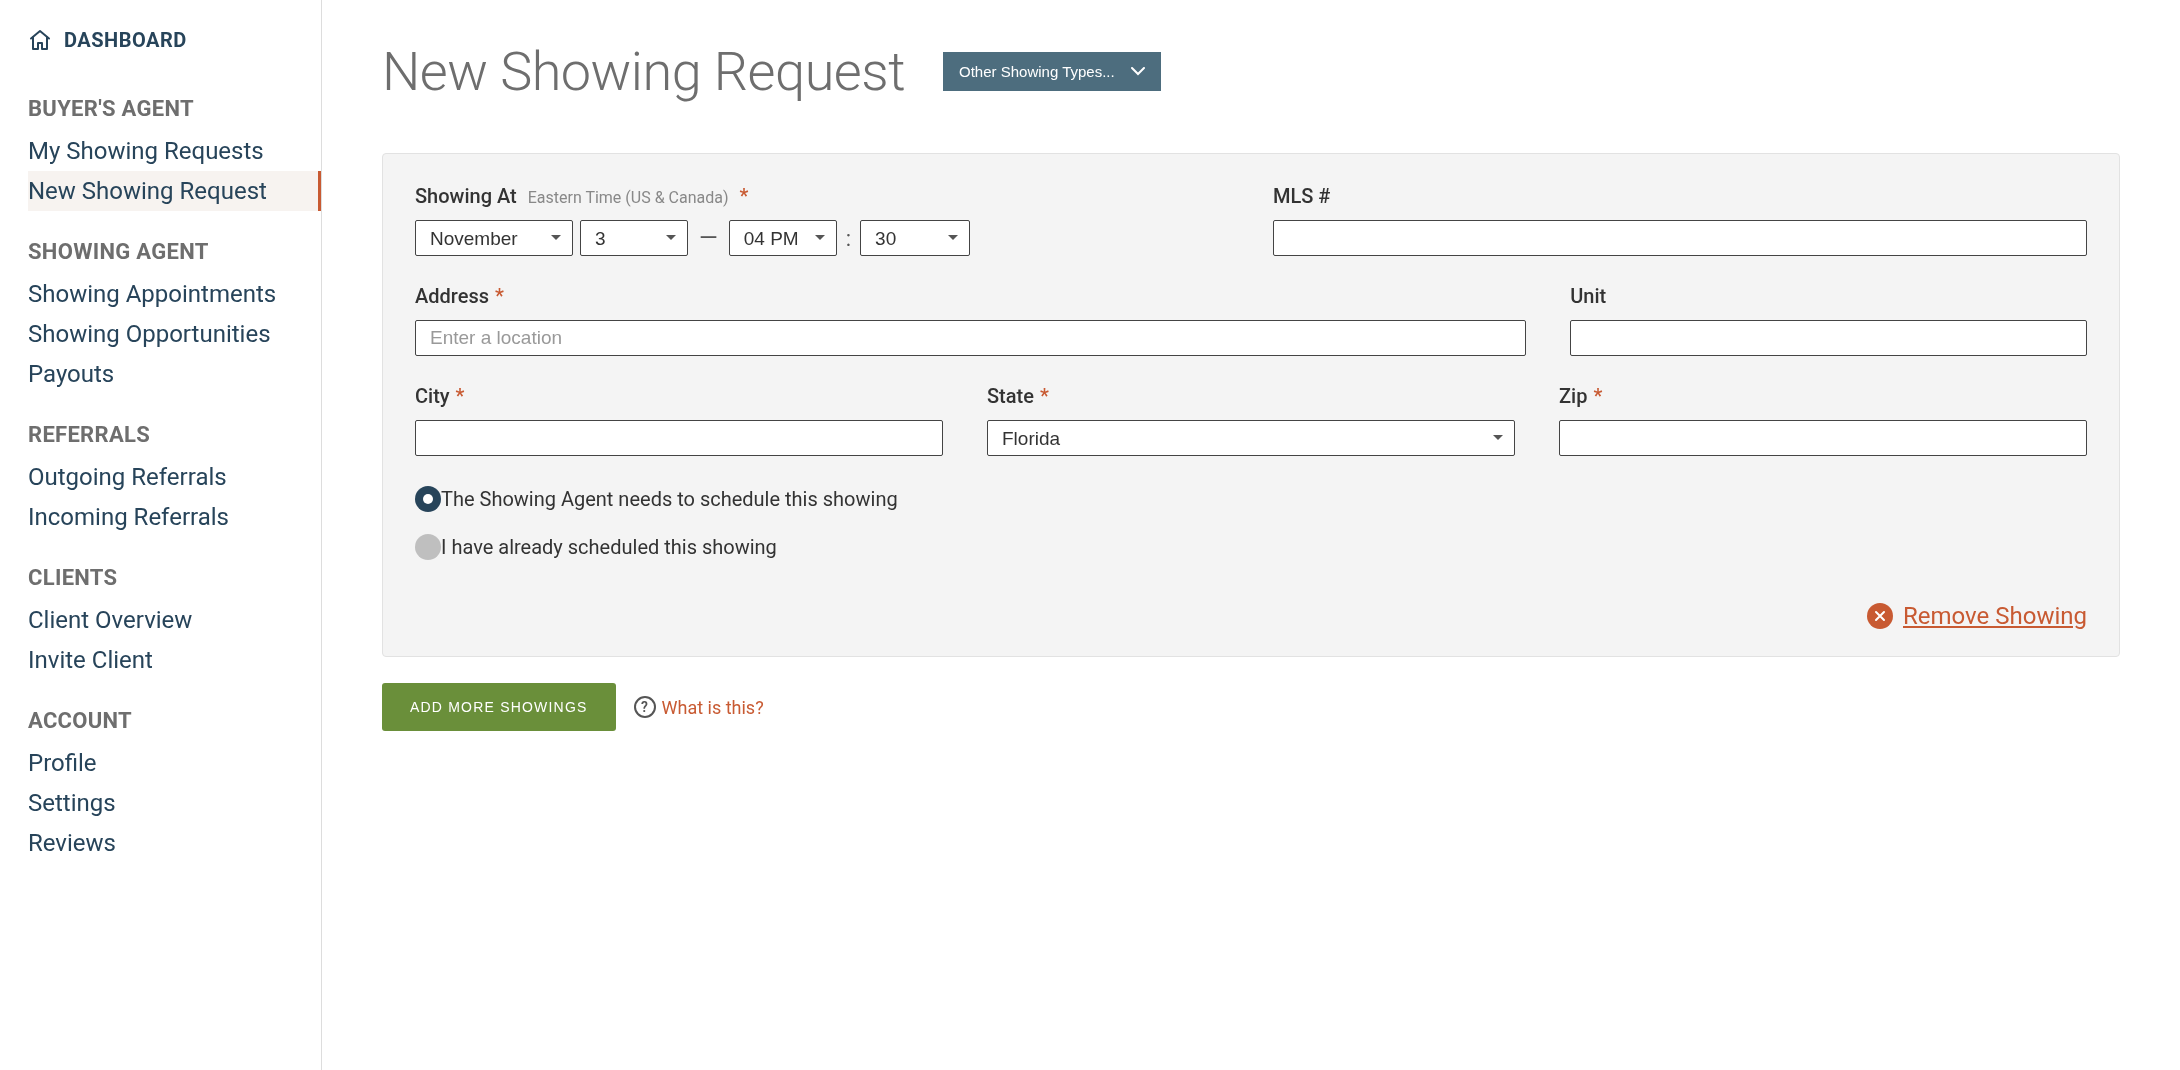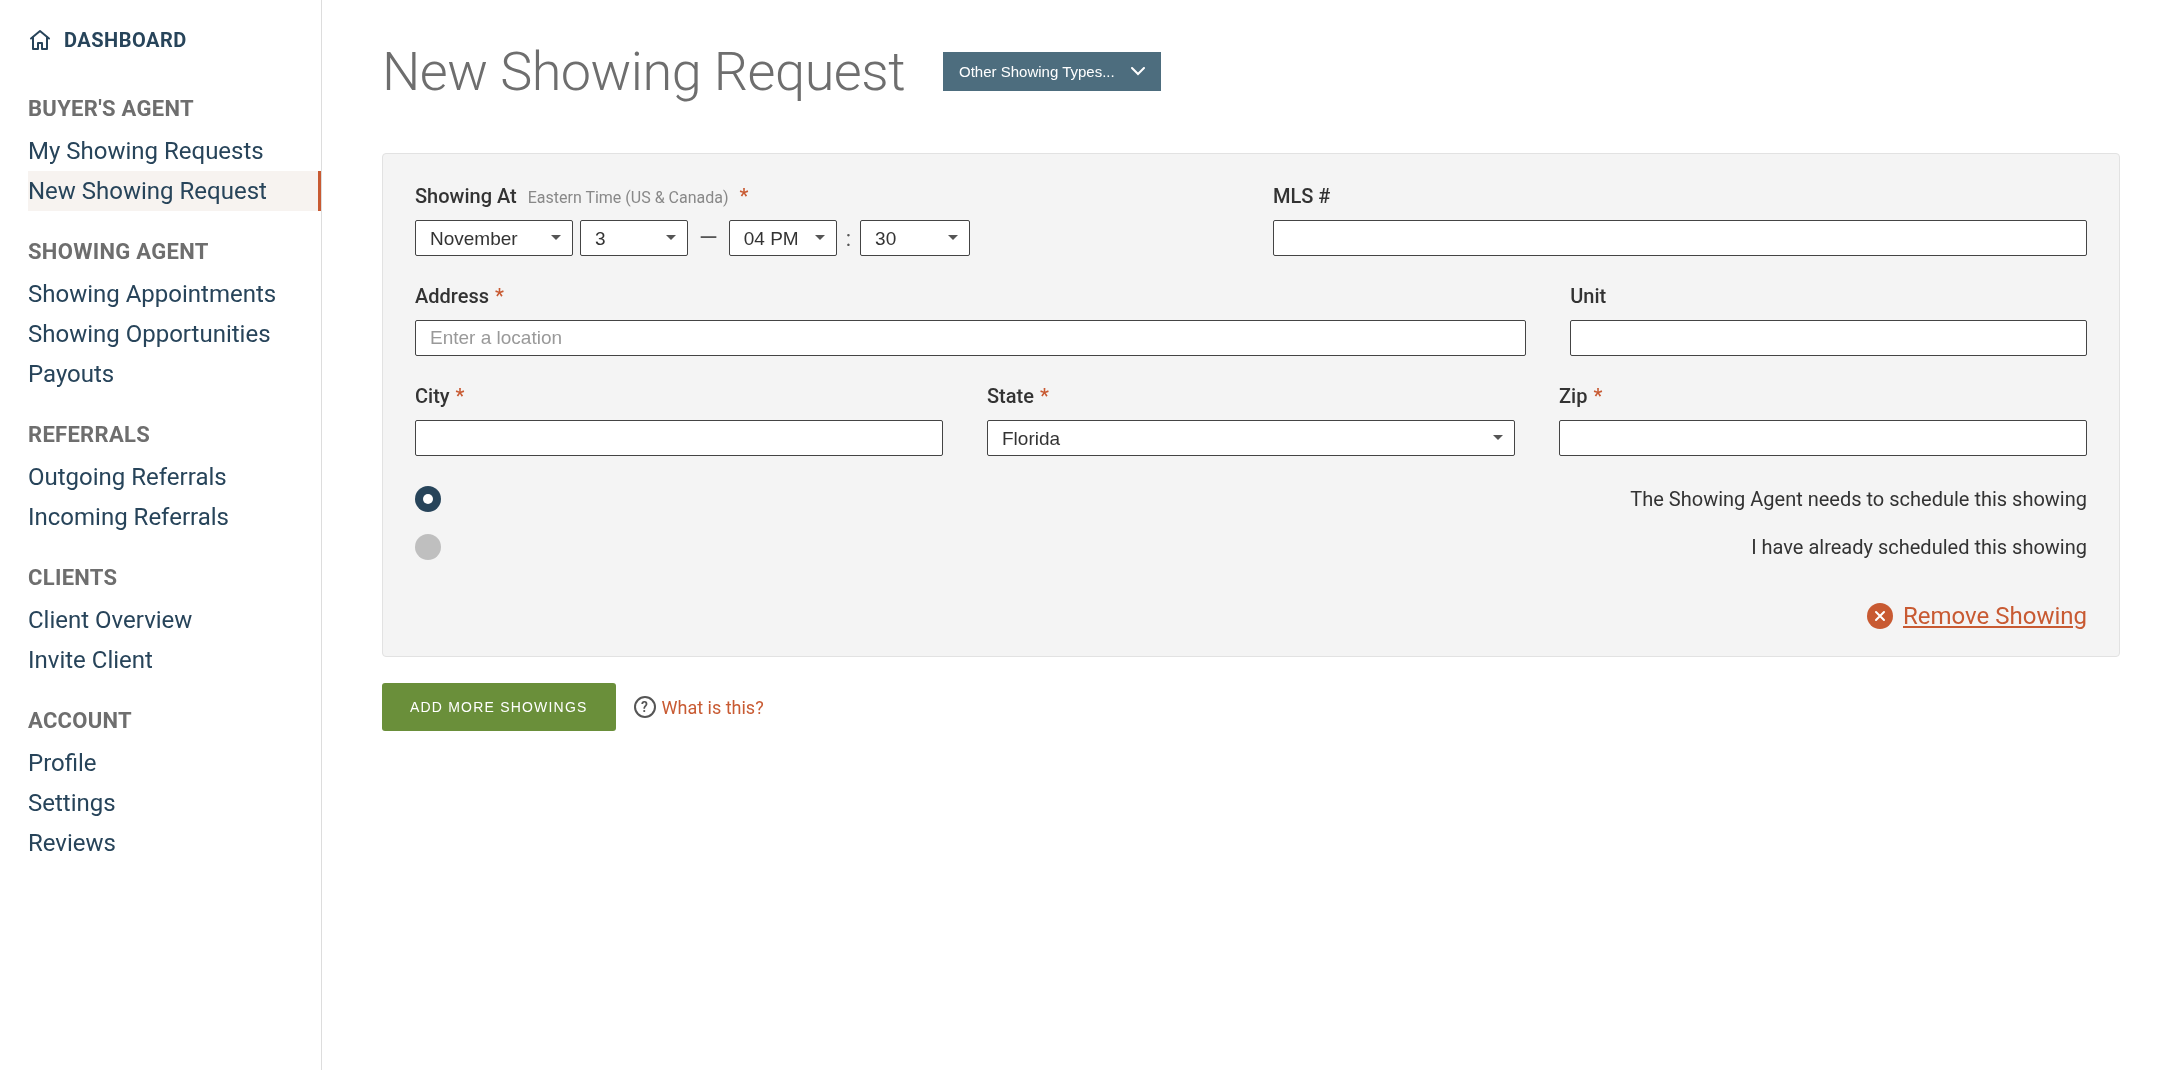--- a/index.html
+++ b/index.html
@@ -78,21 +78,21 @@
 .txt::placeholder { color: #999; }
 
 .datetime-row { display: flex; align-items: center; gap: 7px; margin-top: 12px; }
 .dash { font-size: 24px; color: #555; padding: 0 4px; }
 .colon { font-size: 22px; color: #555; padding: 0 2px; }
 
 .field-block { display: flex; flex-direction: column; gap: 12px; }
 .mt { margin-top: 28px; }
 
 .radio-group { margin-top: 30px; display: flex; flex-direction: column; gap: 22px; }
-.radio-item { display: flex; align-items: center; cursor: pointer; justify-content: space-between; }
+.radio-item { display: flex; align-items: center; cursor: pointer; }
 .radio-dot {
   width: 26px; height: 26px; border-radius: 50%;
   display: inline-flex; align-items: center; justify-content: center;
 }
 .radio-dot.checked { background: #27445a; }
 .radio-dot.checked::after { content: ""; width: 10px; height: 10px; background: #fff; border-radius: 50%; }
 .radio-dot.unchecked { background: #bfbfbf; }
 .radio-label { font-size: 20px; color: #333; }
 
 .remove-row { display: flex; justify-content: flex-end; margin-top: 42px; }

